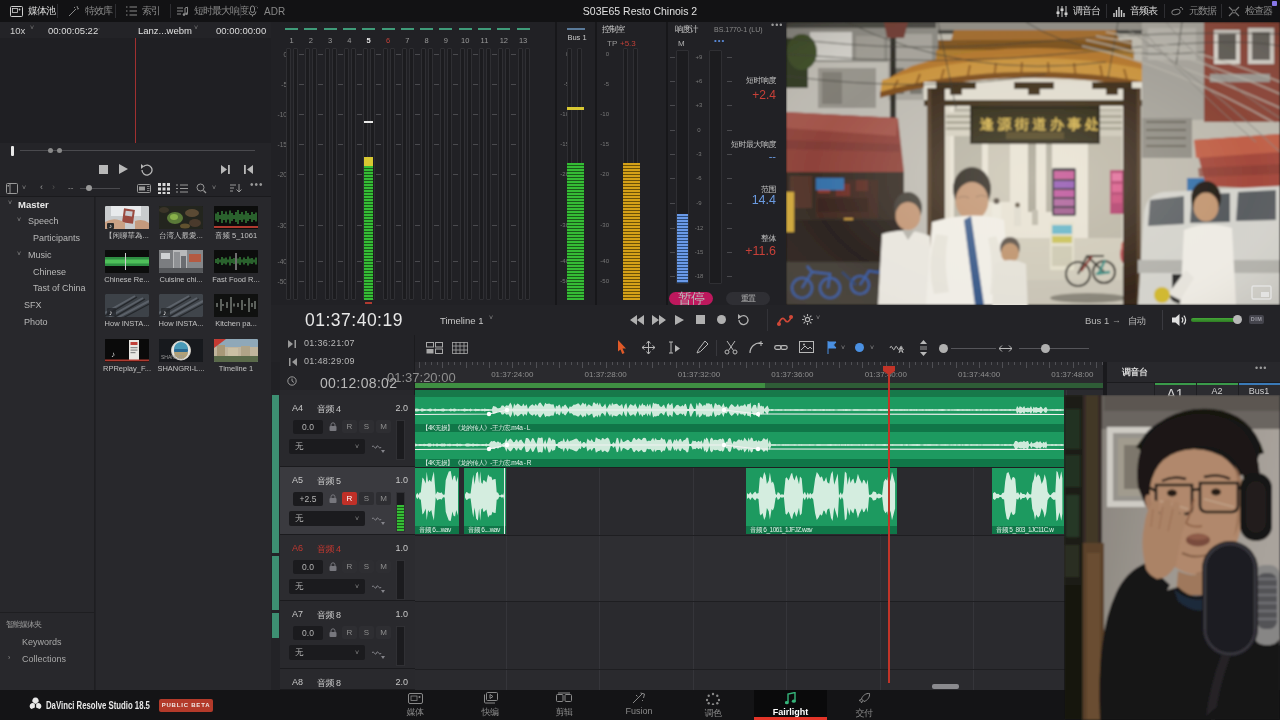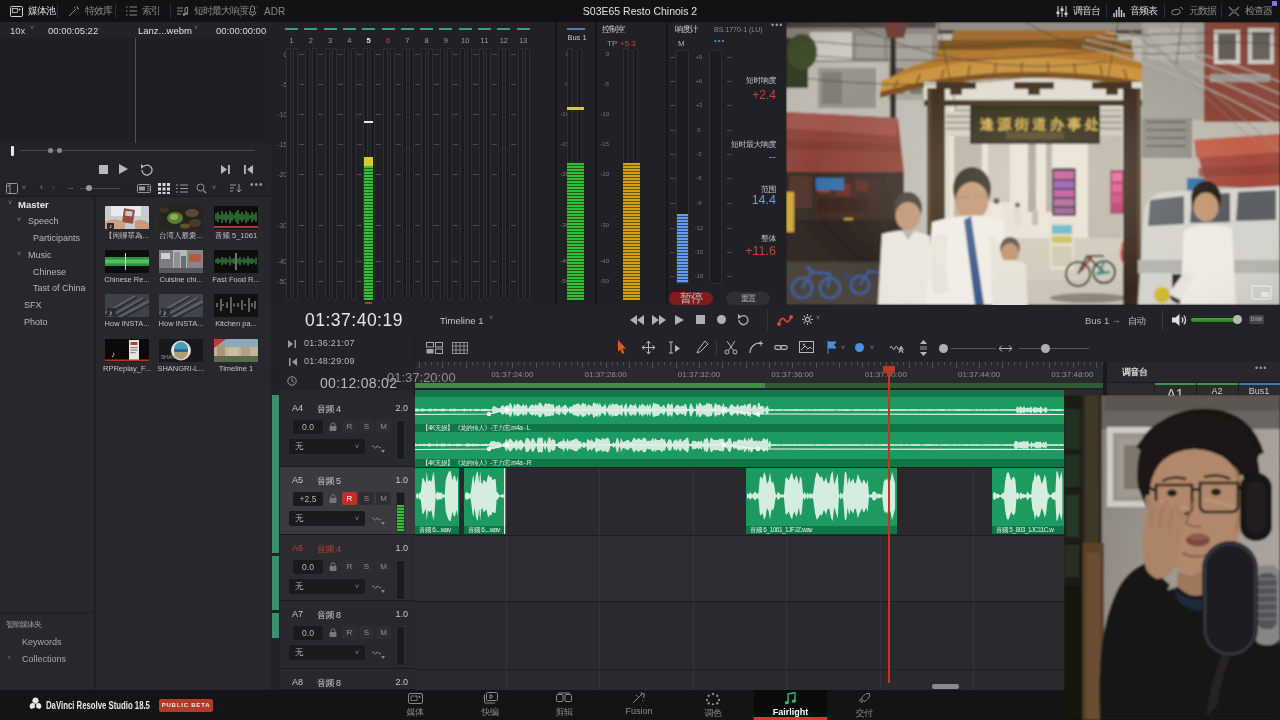--- a/index.html
+++ b/index.html
@@ -571,21 +571,21 @@
       <div class="abs" style="left:406px;top:192px;width:11px;height:69px;background:repeating-linear-gradient(to bottom,#6a9ae8 0,#6a9ae8 2.2px,#2a4a78 2.2px,#2a4a78 3px)"></div>
       <div class="slot" style="left:438px;top:28px;height:234px;width:13px"></div>
       <div class="abs" style="left:400px;top:53px;width:105px;text-align:right;font-size:8px;letter-spacing:-0.5px;color:#c0c0c0">短时响度</div>
       <div class="abs" style="left:400px;top:66px;width:105px;text-align:right;font-size:12px;color:#c84038">+2.4</div>
       <div class="abs" style="left:400px;top:117px;width:105px;text-align:right;font-size:8px;letter-spacing:-0.5px;color:#c0c0c0">短时最大响度</div>
       <div class="abs" style="left:400px;top:128px;width:105px;text-align:right;font-size:11px;color:#6a9ae0">--</div>
       <div class="abs" style="left:400px;top:162px;width:105px;text-align:right;font-size:8px;letter-spacing:-0.5px;color:#c0c0c0">范围</div>
       <div class="abs" style="left:400px;top:171px;width:105px;text-align:right;font-size:12.5px;color:#6a9ae0">14.4</div>
       <div class="abs" style="left:400px;top:211px;width:105px;text-align:right;font-size:8px;letter-spacing:-0.5px;color:#c0c0c0">整体</div>
       <div class="abs" style="left:400px;top:222px;width:105px;text-align:right;font-size:12.5px;color:#c84038">+11.6</div>
-      <div class="abs" style="left:398px;top:270px;width:44px;height:13px;background:#7f1d1d;border-radius:7px;color:#b8b8b8;font-size:12px;text-align:center;line-height:13px;letter-spacing:-1px">暂停</div>
+      <div class="abs" style="left:398px;top:270px;width:44px;height:13px;background:#be185d;border-radius:7px;color:#b8b8b8;font-size:14px;text-align:center;line-height:13px;letter-spacing:-1px">暂停</div>
       <div class="abs" style="left:455px;top:270px;width:44px;height:13px;background:#2f2f34;border-radius:7px;color:#b8b8b8;font-size:8px;text-align:center;line-height:13px;letter-spacing:-1px">重置</div>
     </div>
 <div class="abs" id="viewer" style="left:786px;top:22px;width:494px;height:283px;background:#0d0d0d;overflow:hidden">
 <svg width="494" height="283" viewBox="0 0 494 283">
 <defs>
           <filter id="vb" x="-5%" y="-5%" width="110%" height="110%">
             <feGaussianBlur stdDeviation="1.3"></feGaussianBlur>
           </filter>
 <radialGradient id="vgl" cx="0.5" cy="0.55" r="0.75">
             <stop offset="0" stop-color="#fff8e8" stop-opacity="0.25"></stop>

